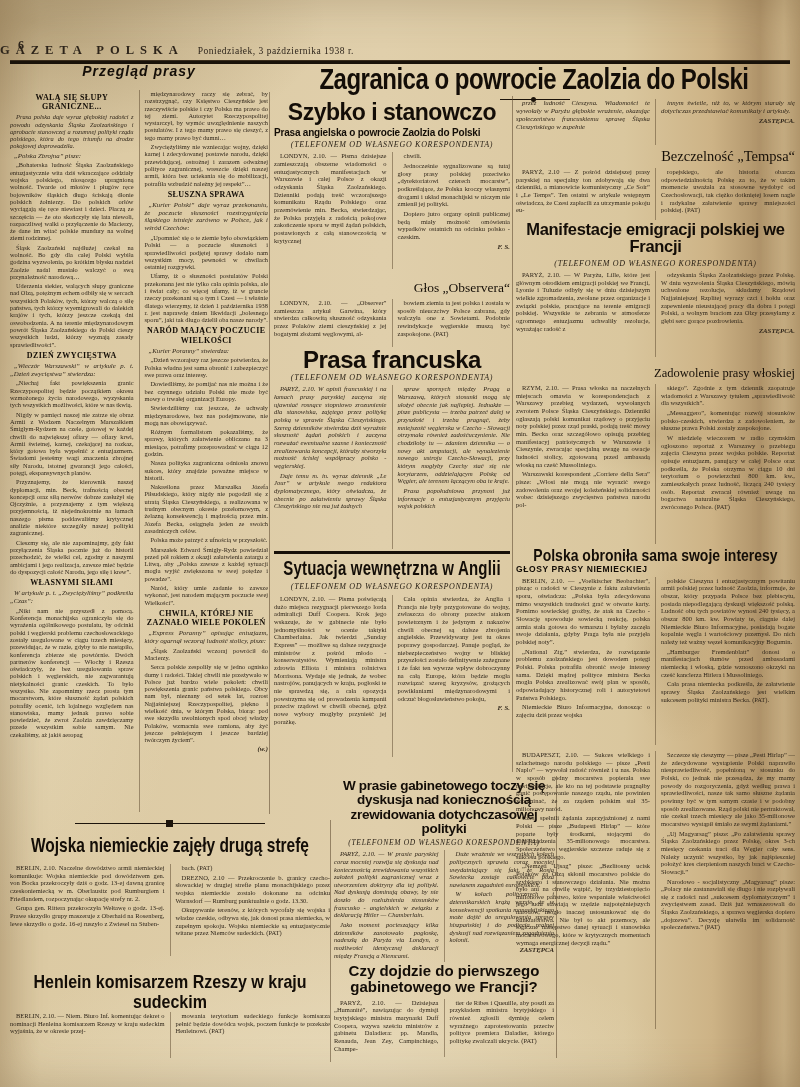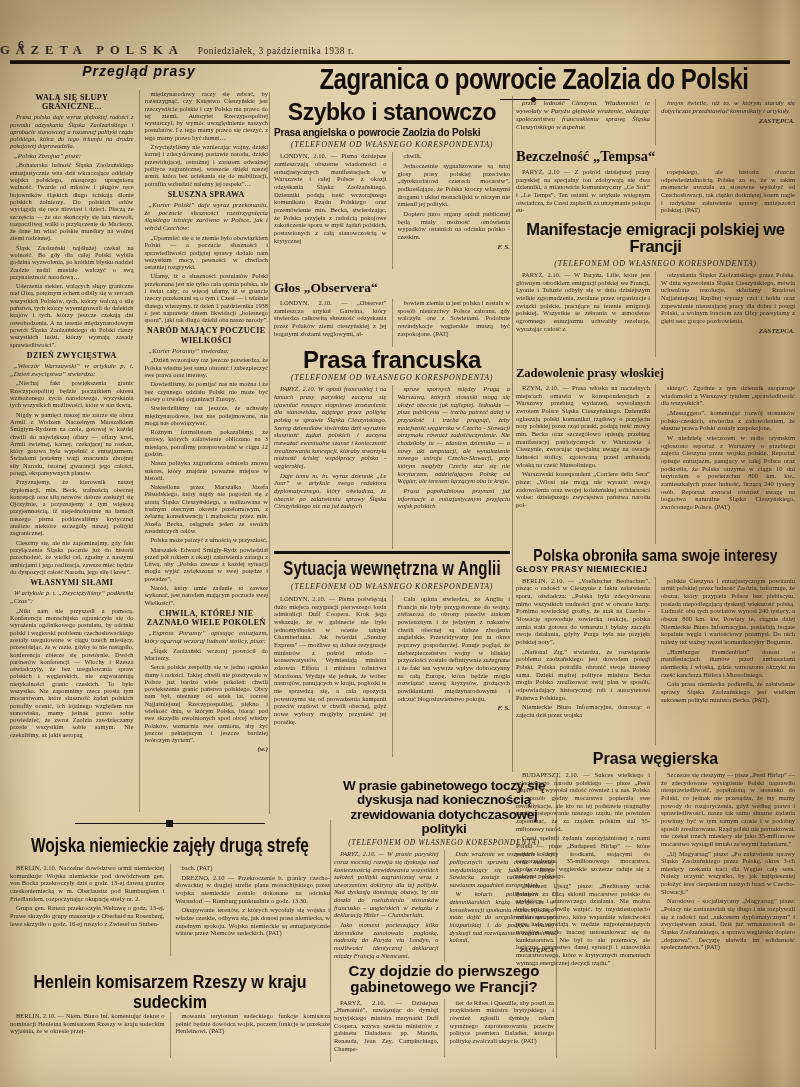--- a/index.html
+++ b/index.html
@@ -22,21 +22,21 @@
 #masthead .mh-date{font-size:9.5px;margin-left:10px;letter-spacing:.5px}
 #rule-top{position:absolute;left:10px;top:60px;width:780px;height:4px;background:#191209;border-top:1px solid #3a2d1c}
 
 .vrule{position:absolute;width:1px;background:rgba(88,68,42,.55)}
 #v1{left:269px;top:92px;height:722px}
 #v2{left:512px;top:96px;height:676px}
 #v3{left:330px;top:820px;height:242px}
 #v4{left:556px;top:776px;height:282px}
 
 .hsans{font-family:"Liberation Sans","DejaVu Sans",sans-serif;font-weight:700;color:#130d07;text-align:center;line-height:1.06}
-.hserif{font-family:"Liberation Serif",serif;font-weight:700;color:#171008;text-align:left}
+.hserif{font-family:"Liberation Serif",serif;font-weight:400;color:#171008;text-align:right}
 #t-przeglad{position:absolute;left:10px;top:64px;width:258px;font-size:14px;font-style:italic;letter-spacing:1px}
 #t-banner{position:absolute;left:274px;top:63px;width:520px;font-size:24px;letter-spacing:-.5px;white-space:nowrap;transform:scaleY(1.25);transform-origin:center top}
 #orn-banner{position:absolute;left:500px;top:99px;width:70px;height:0;border-top:1.5px solid #1c140b}
 #orn-banner i{position:absolute;left:31px;top:-3px;width:5px;height:5px;background:#1c140b;border-radius:50%}
 .tel{font-style:italic;font-size:8px;letter-spacing:.7px;text-align:center;white-space:nowrap;color:#241c12}
 .subt{font-family:"Liberation Sans",sans-serif;font-weight:700;font-size:10px;letter-spacing:-.2px;text-align:left;white-space:nowrap;color:#130d07}
 
 .cols{display:flex;align-items:stretch;overflow:hidden}
 .col{flex:1 1 0;overflow:hidden;font-size:6.5px;line-height:1.18;color:#30261a}
 .col+.col{border-left:1px solid rgba(88,68,42,.5);margin-left:5px;padding-left:5px}
@@ -316,21 +316,20 @@
         </div>
       <div class="col">
           <p class="it-b">polskie Cieszyna i entuzjastycznym powitaniu armii polskiej przez ludność Zaolzia, informuje, że obszar, który przypada Polsce bez plebiscytu, posiada niepodlegającą dyskusji większość polską. Ludność obu tych powiatów wynosi 240 tysięcy, a obszar 800 km. kw. Powiaty te, ciągnie dalej Niemieckie Biuro Informacyjne, posiadają bogate kopalnie węgla i wartościowy przemysł. Do nich należy też ważny węzeł komunikacyjny Bogumin.</p>
           <p class="it-b">„Hamburger Fremdenblatt” donosi o manifestacjach tłumów przed ambasadami niemiecką i włoską, gdzie wznoszono okrzyki na cześć kanclerza Hitlera i Mussoliniego.</p>
           <p class="it-b">Cała prasa niemiecka podkreśla, że załatwienie sprawy Śląska Zaolzańskiego jest wielkim sukcesem polityki ministra Becka. (PAT).</p>
         </div>
     </div>
   </section>
 
   <section class="blk" id="blk-wegierska">
-    <h2 class="hsans">Prasa węgierska</h2>
     <div class="cols" style="height:278px">
       <div class="col">
           <p class="it-b">BUDAPESZT, 2.10. — Sukces wielkiego i szlachetnego narodu polskiego — pisze „Pesti Naplo” — wywołał radość również i u nas. Polska w sposób godny mocarstwa popierała swe rewindykacje, ale kto na tej podstawie pragnąłby ganić postępowanie naszego rządu, nie powinien zapominać, że za rządem polskim stał 35-milionowy naród.</p>
           <p class="it-b">Czesi spełnili żądania zaprzyjaźnionej z nami Polski — pisze „Budapesti Hirlap” — które poparte były środkami, stojącymi do rozporządzenia 35-milionowego mocarstwa. Społeczeństwo węgierskie szczerze raduje się z sukcesu polskiego.</p>
           <p class="it-b">„Nemzeti Ujsag” pisze: „Bezlitosny ucisk Polaków za Olzą skłonił mocarstwo polskie do szybkiego i stanowczego działania. Nie można było ani na chwilę wątpić, by trzydziestopięcio milionowe państwo, które wspaniałe właściwości jego ludu stawiają w rzędzie najpotężniejszych narodów, mogło inaczej ustosunkować się do kunktatorstwa. Nie był to akt przemocy, ale logiczne następstwo danej sytuacji i stanowiska mocarstwowego, które w krytycznych momentach wymaga energicznej decyzji rządu.”</p>
         </div>
       <div class="col">
           <p class="it-b">Szczerze się cieszymy — pisze „Pesti Hirlap” — że zdecydowane wystąpienie Polski naprawiło niesprawiedliwość, popełnioną w stosunku do Polski, co jednak nie przesądza, że my mamy powody do rozgoryczenia, gdyż według prawa i sprawiedliwości, nasze tak samo słuszne żądania powinny być w tym samym czasie i w podobny sposób zrealizowane. Rząd polski nie pertraktował, nie czekał trzech miesięcy ale jako 35-milionowe mocarstwo wystąpił śmiało ze swymi żądaniami.”</p>
           <p class="it-b">„Uj Magyarsag” pisze: „Po załatwieniu sprawy Śląska Zaolzańskiego przez Polskę, okres 3-ch miesięcy czekania traci dla Węgier cały sens. Należy uczynić wszystko, by jak najśpieszniej położyć kres cierpieniom naszych braci w Czecho-Słowacji.”</p>
           <p class="it-b">Narodowo - socjalistyczny „Magyarsag” pisze: „Polacy nie zastanawiali się długo i nie rozpływali się z radości nad „sukcesem dyplomatycznym” i zwycięstwem zasad. Dziś już wmaszerowali do Śląska Zaolzańskiego, a sprawa węgierska dopiero „dojr­zewa”. Decyzję ułatwiła im solidarność społeczeństwa.” (PAT)</p>

